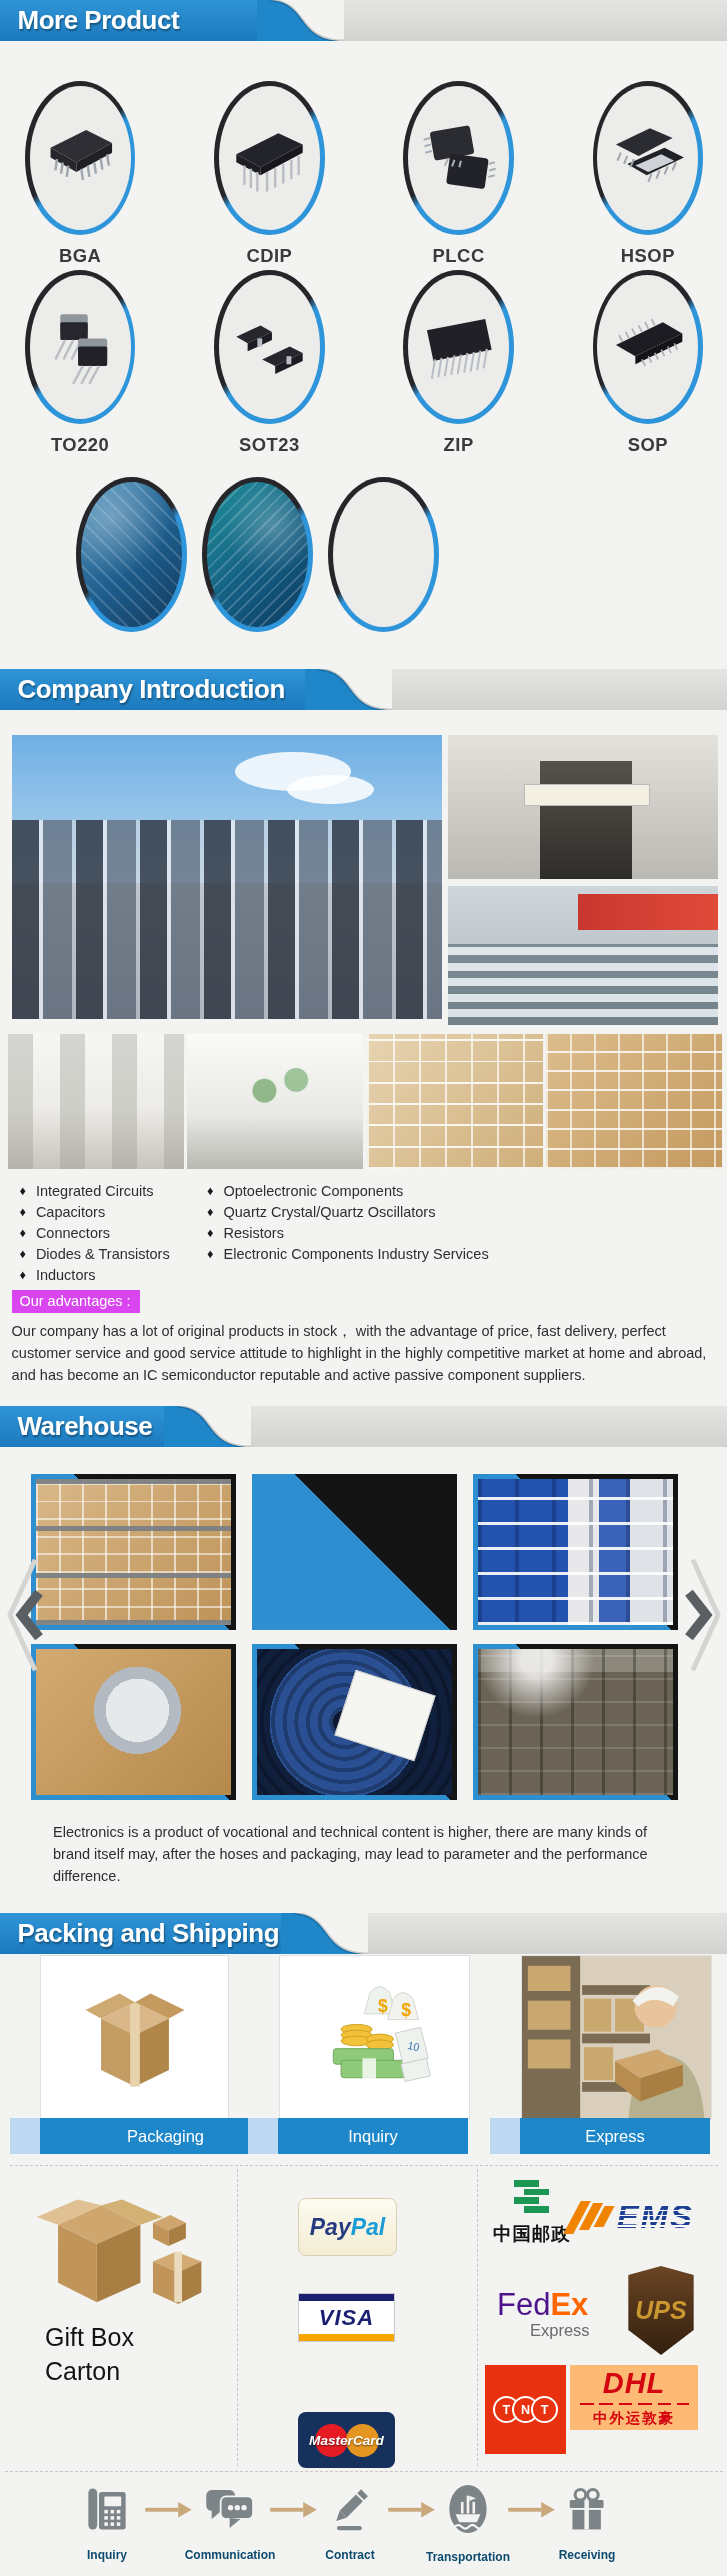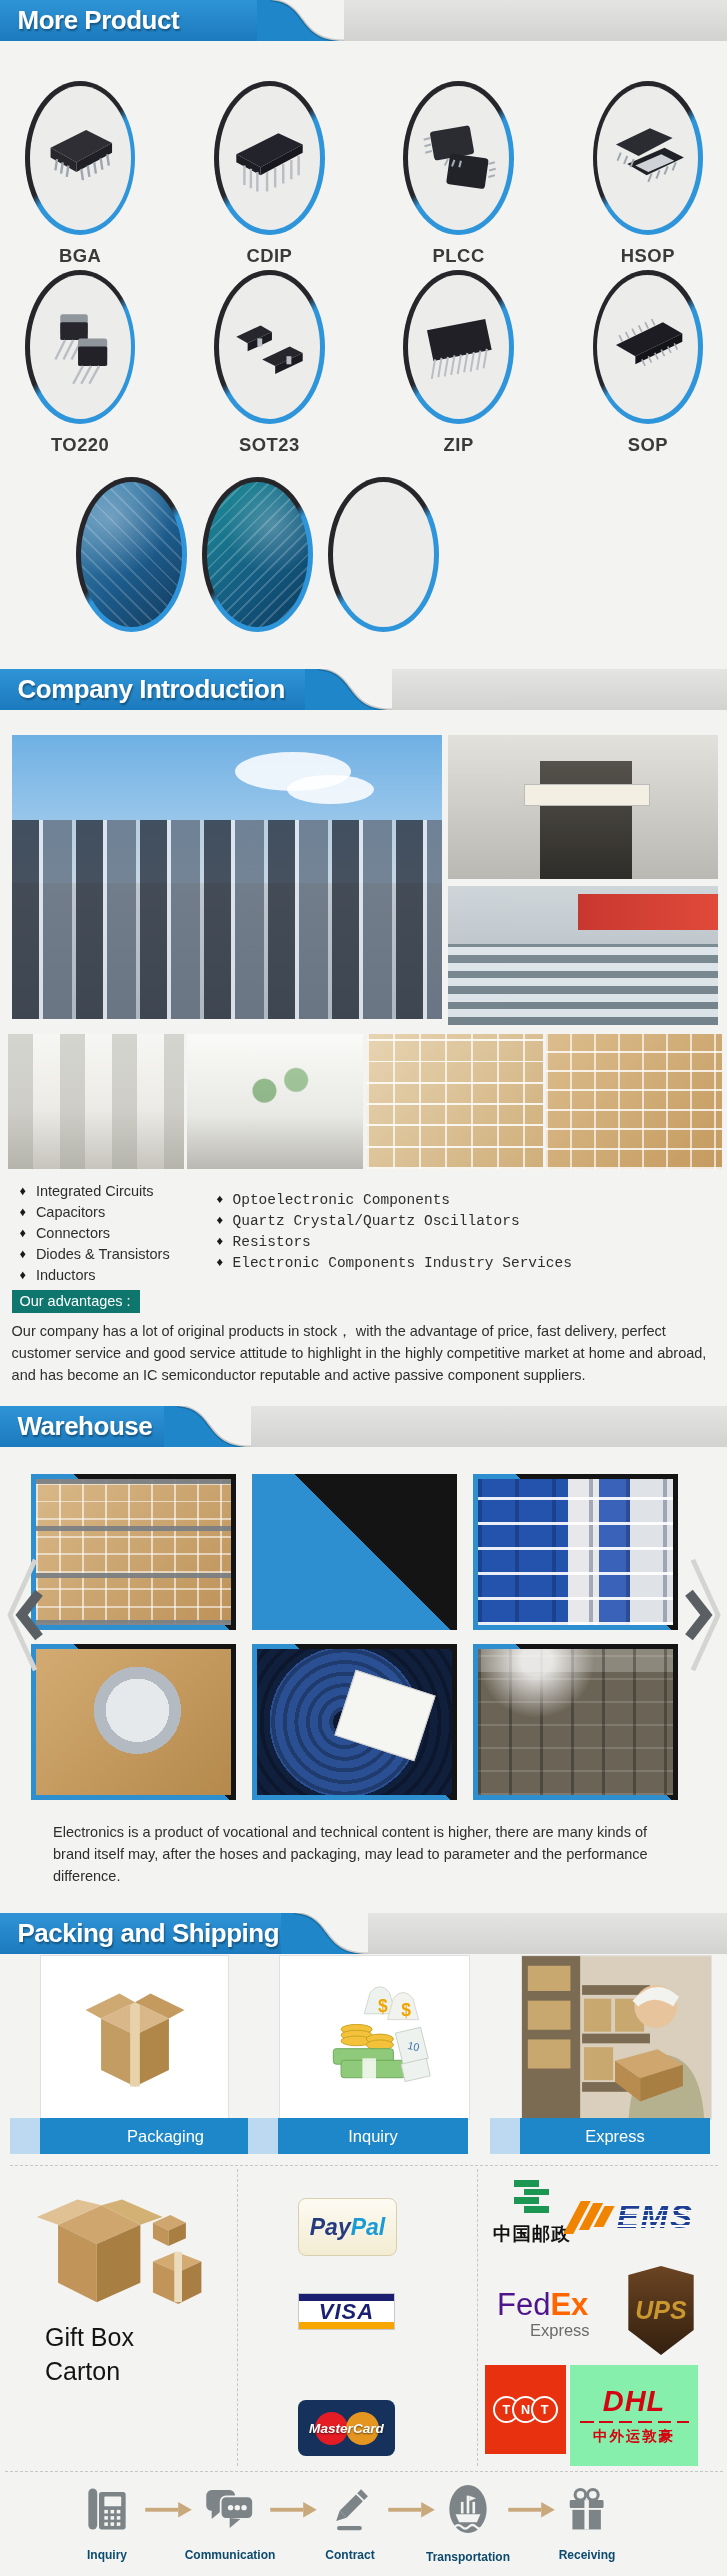--- a/index.html
+++ b/index.html
@@ -97,37 +97,37 @@
      radial-gradient(ellipse at 30% 8%,rgba(255,255,255,.8) 0 8%,transparent 30%),
      repeating-linear-gradient(90deg,rgba(0,0,0,.28) 0 2.9px,transparent 2.9px 31px),
      repeating-linear-gradient(0deg,rgba(255,255,255,.14) 0 1.9px,transparent 1.9px 23px),
      linear-gradient(180deg,#8d887c 0 16%,#6b6456 16% 100%);}
 
   .chev{cursor:pointer;}
 
   
   .cat li{list-style:none;font-size:14.5px;color:#2e2e2e;line-height:21px;position:relative;padding-left:16.5px;}
   .cat li::before{content:"\2666";position:absolute;left:0;top:0;color:#1a1a1a;font-size:12.6px;}
-  .adv-chip{background:#0f766e;color:#fff;font-size:14.5px;padding:2.9px 9.7px 3.9px 7.8px;display:inline-block;}
+  .adv-chip{background:#d946ef;color:#fff;font-size:14.5px;padding:2.9px 9.7px 3.9px 7.8px;display:inline-block;}
   .para{font-size:14.5px;line-height:22px;color:#2e2e2e;}
 
   
   .card{background:#fff;border:1px solid #e0e0e0;display:flex;align-items:center;justify-content:center;}
   .bar-pale{background:#bcd9f1;}
   .bar-blue{background:#1e87c9;color:#fff;font-size:16.5px;display:flex;align-items:center;justify-content:center;}
   .vdash{border-left:1px dashed #c6c6c6;width:0;}
   .hdash{border-top:1px dashed #c6c6c6;height:0;}
   .gift-cap{font-size:25px;line-height:34px;color:#141414;}
 
   
   .lg-paypal{width:97px;height:56px;background:linear-gradient(180deg,#fdfbf2,#f3ecd2);
      border:1px solid #d8cfae;border-radius:7.8px;display:flex;align-items:center;justify-content:center;
      font-size:23px;font-weight:bold;font-style:italic;}
   .lg-paypal .p1{color:#253b80;} .lg-paypal .p2{color:#189bd7;}
-  .lg-visa{width:97px;height:37px;background:#fff;border:1px solid #c9c9c9;box-sizing:border-box;
+  .lg-visa{width:97px;height:49px;background:#fff;border:1px solid #c9c9c9;box-sizing:border-box;
      display:flex;align-items:center;justify-content:center;position:relative;}
   .lg-visa::before{content:"";position:absolute;top:0;left:0;right:0;height:6.8px;background:#1a1f71;}
   .lg-visa::after{content:"";position:absolute;bottom:0;left:0;right:0;height:6.8px;background:#f7a600;}
   .lg-visa span{color:#1a1f71;font-weight:bold;font-style:italic;font-size:22px;letter-spacing:1px;}
   .lg-mc{width:97px;height:56px;background:#16325c;border-radius:7.8px;position:relative;
      display:flex;align-items:center;justify-content:center;}
   .lg-mc .c1,.lg-mc .c2{position:absolute;top:11.6px;width:33px;height:33px;border-radius:50%;}
   .lg-mc .c1{left:16.5px;background:#e61c24;} .lg-mc .c2{right:16.5px;background:#f79e1b;opacity:.92;}
   .lg-mc span{position:relative;color:#fff;font-style:italic;font-weight:bold;font-size:13.6px;
      text-shadow:0 1px 1.9px rgba(0,0,0,.6);}
@@ -146,21 +146,21 @@
   .lg-fedex .f1{color:#4d148c;font-weight:normal;font-size:31px;}
   .lg-fedex .f2{color:#ff6600;font-weight:bold;font-size:31px;}
   .lg-fedex .sub{color:#6b6b6b;font-size:16.5px;margin-top:1.9px;margin-left:33px;}
   .lg-ups{width:76px;height:89px;background:linear-gradient(180deg,#6b4423,#33200f);
      clip-path:polygon(50% 100%,93% 72%,93% 10%,50% 0,7% 10%,7% 72%);
      display:flex;align-items:center;justify-content:center;}
   .lg-ups span{color:#c9972f;font-weight:bold;font-style:italic;font-size:25px;}
   .lg-tnt{width:81px;height:89px;background:#e8320f;display:flex;align-items:center;justify-content:center;}
   .lg-tnt .ring{width:23px;height:23px;border:2.9px solid #fff;border-radius:50%;margin:0 -3.9px;
      display:flex;align-items:center;justify-content:center;color:#fff;font-weight:bold;font-size:12.6px;background:#e8320f;}
-  .lg-dhl{width:128px;height:101px;background:#86efac;display:flex;flex-direction:column;align-items:center;justify-content:center;}
+  .lg-dhl{width:128px;height:65px;background:#fdba74;display:flex;flex-direction:column;align-items:center;justify-content:center;}
   .lg-dhl .mark{color:#d40511;font-weight:bold;font-style:italic;font-size:29px;letter-spacing:1px;
      border-top:0;position:relative;}
   .lg-dhl .lines{width:109px;height:2.9px;background:repeating-linear-gradient(90deg,#d40511 0 13.6px,transparent 13.6px 19.4px);margin:2.9px 0 3.9px;}
   .lg-dhl .cn{color:#d40511;font-size:14.5px;font-weight:bold;letter-spacing:1.9px;}
 
   
   .step{display:flex;flex-direction:column;align-items:center;transform:translateX(-50%);}
   .step .lab{margin-top:13px;font-size:12px;font-weight:bold;color:#0c4a6e;}
 </style>
 </head>
@@ -394,21 +394,21 @@
   <div class="abs photo kraft-light" style="top:1034px;left:367px;width:176px;height:135px;"></div>
   <div class="abs photo kraft" style="top:1034px;left:546px;width:176px;height:135px;"></div>
 
   <ul class="abs cat" style="top:1181px;left:19.4px;margin:0;padding:0;">
     <li>Integrated Circuits</li>
     <li>Capacitors</li>
     <li>Connectors</li>
     <li>Diodes &amp; Transistors</li>
     <li>Inductors</li>
   </ul>
-  <ul class="abs cat" style="top:1181px;left:207px;margin:9px;padding:0;font-family:Liberation Mono, monospace;">
+  <ul class="abs cat" style="top:1181px;left:207px;margin:0;padding:0;">
     <li>Optoelectronic Components</li>
     <li>Quartz Crystal/Quartz Oscillators</li>
     <li>Resistors</li>
     <li>Electronic Components Industry Services</li>
   </ul>
 
   <div class="abs" style="top:1290px;left:11.6px;">
     <span class="adv-chip">Our advantages :</span>
   </div>
   <div class="abs banner" style="top:1406px;">

